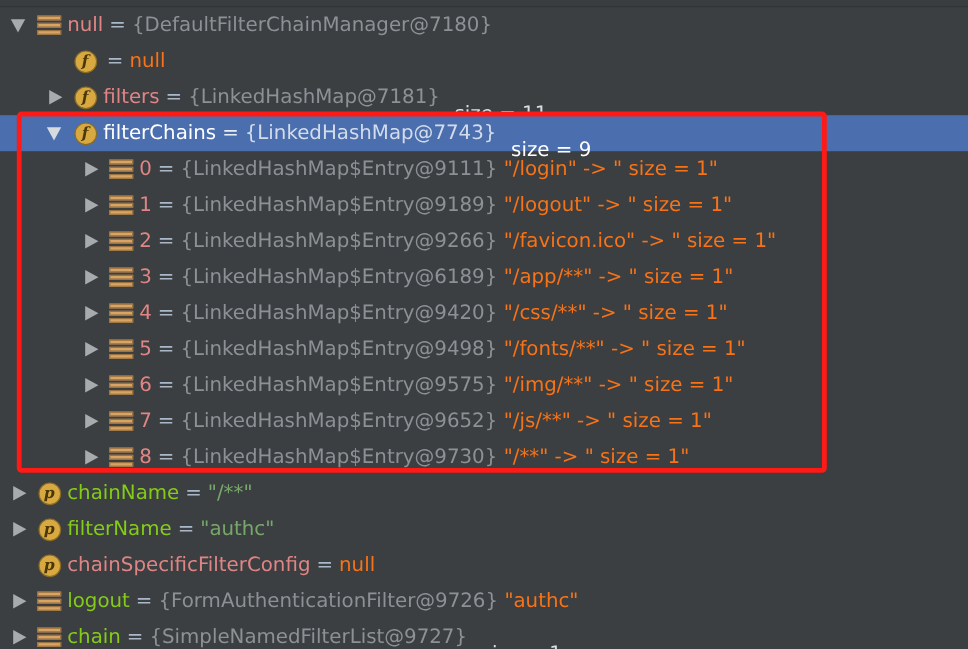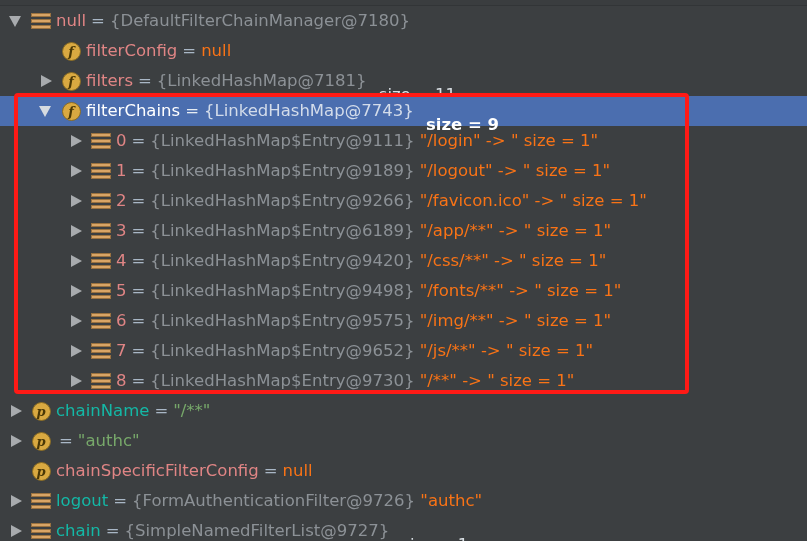--- a/index.html
+++ b/index.html
@@ -129,33 +129,33 @@
     background: #d9a941;
     border: 1px solid #8a6c24;
     box-sizing: border-box;
     color: #4a3806;
     font: italic 700 13px/17px "DejaVu Serif", "Liberation Serif", serif;
     text-align: center;
   }
 
   
   .name      { color: #e08585; padding-left: 2px; }
-  .name.var  { color: #14b8a6; }
+  .name.var  { color: #84cc16; }
   .eq        { color: #a9b7c6; padding: 0 5px; }
   .type      { color: #8c9196; }
   .val       { color: #f97316; }
   .val.green { color: #77a86a; }
   .size      { color: #d8dee3; padding-left: 7px; margin-top: 28px; }
 
   .row.selected .name,
   .row.selected .name.var { color: #ffffff; }
   .row.selected .eq       { color: #e6ecf2; }
   .row.selected .type     { color: #d3dcea; }
   .row.selected .val,
-  .row.selected .size     { color: #ffffff; font-weight: bold; }
+  .row.selected .size     { color: #ffffff; }
 
   
   #annotation-box {
     position: absolute;
     left: 14px;
     top: 93px;
     width: 675px;
     height: 301px;
     border: 4px solid #ff1a16;
     border-radius: 4px;
@@ -177,21 +177,20 @@
             <i></i>
             <i></i>
           </span><span class="name">null</span><span class="eq">=</span><span class="type">{DefaultFilterChainManager@7180}</span>&nbsp;</div>
       </div>
       <div class="row">
         <div class="rowinner" style="left: 36px;">
           <span class="tri none"></span>
           <span class="icon badge">
             <b>f</b>
           </span>
-          <span class="name">filterConfig</span>
           <span class="eq">=</span>
           <span class="val">null</span>
         </div>
       </div>
       <div class="row">
         <div class="rowinner" style="left: 36px;"><span class="tri collapsed"></span><span class="icon badge">
             <b>f</b>
           </span><span class="name">filters</span><span class="eq">=</span><span class="type">{LinkedHashMap@7181}</span>&nbsp;<span class="size">size = 11</span></div>
       </div>
       <div class="row selected">
@@ -272,20 +271,21 @@
           <span class="eq">=</span>
           <span class="val green">"/**"</span>
         </div>
       </div>
       <div class="row">
         <div class="rowinner" style="left: 6px;">
           <span class="tri collapsed"></span>
           <span class="icon badge">
             <b>p</b>
           </span>
+          <span class="name var">filterName</span>
           <span class="eq">=</span>
           <span class="val green">"authc"</span>
         </div>
       </div>
       <div class="row">
         <div class="rowinner" style="left: 6px;">
           <span class="tri none"></span>
           <span class="icon badge">
             <b>p</b>
           </span>

